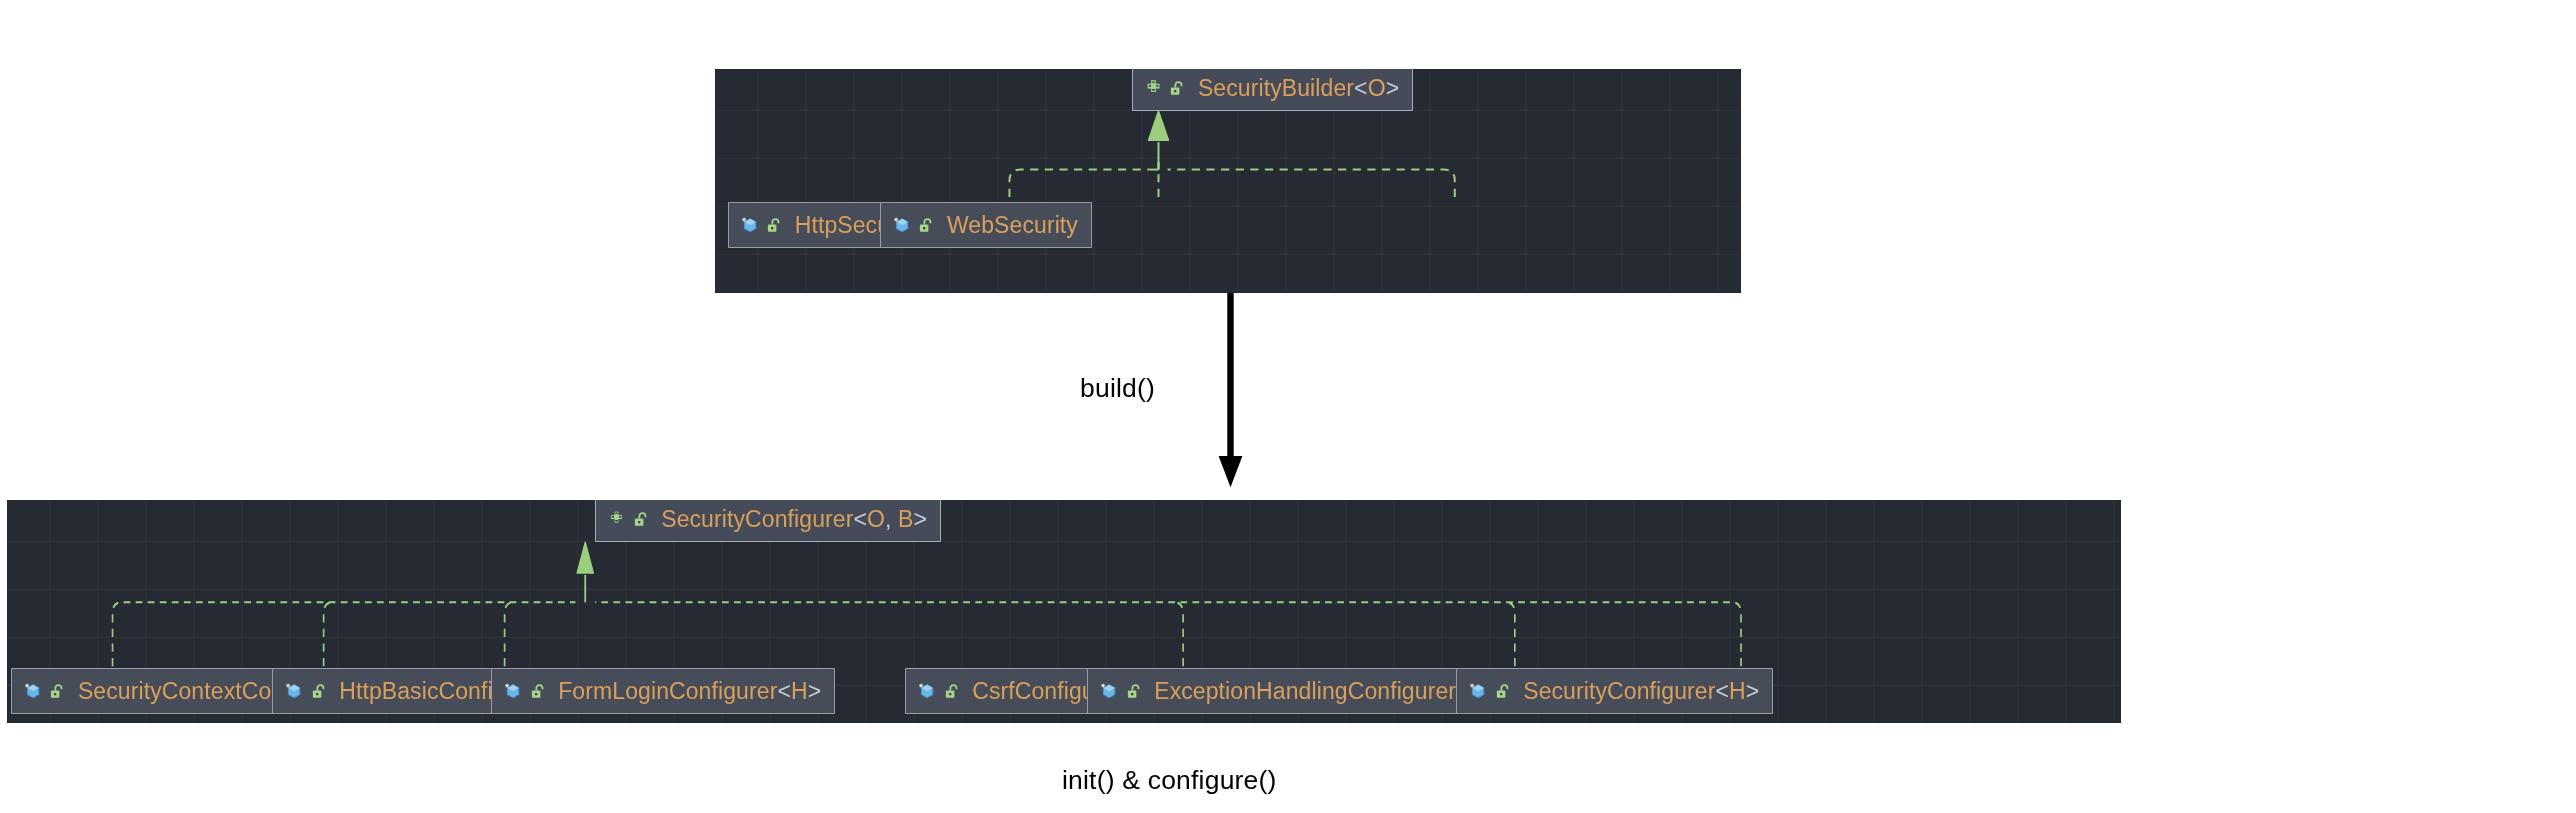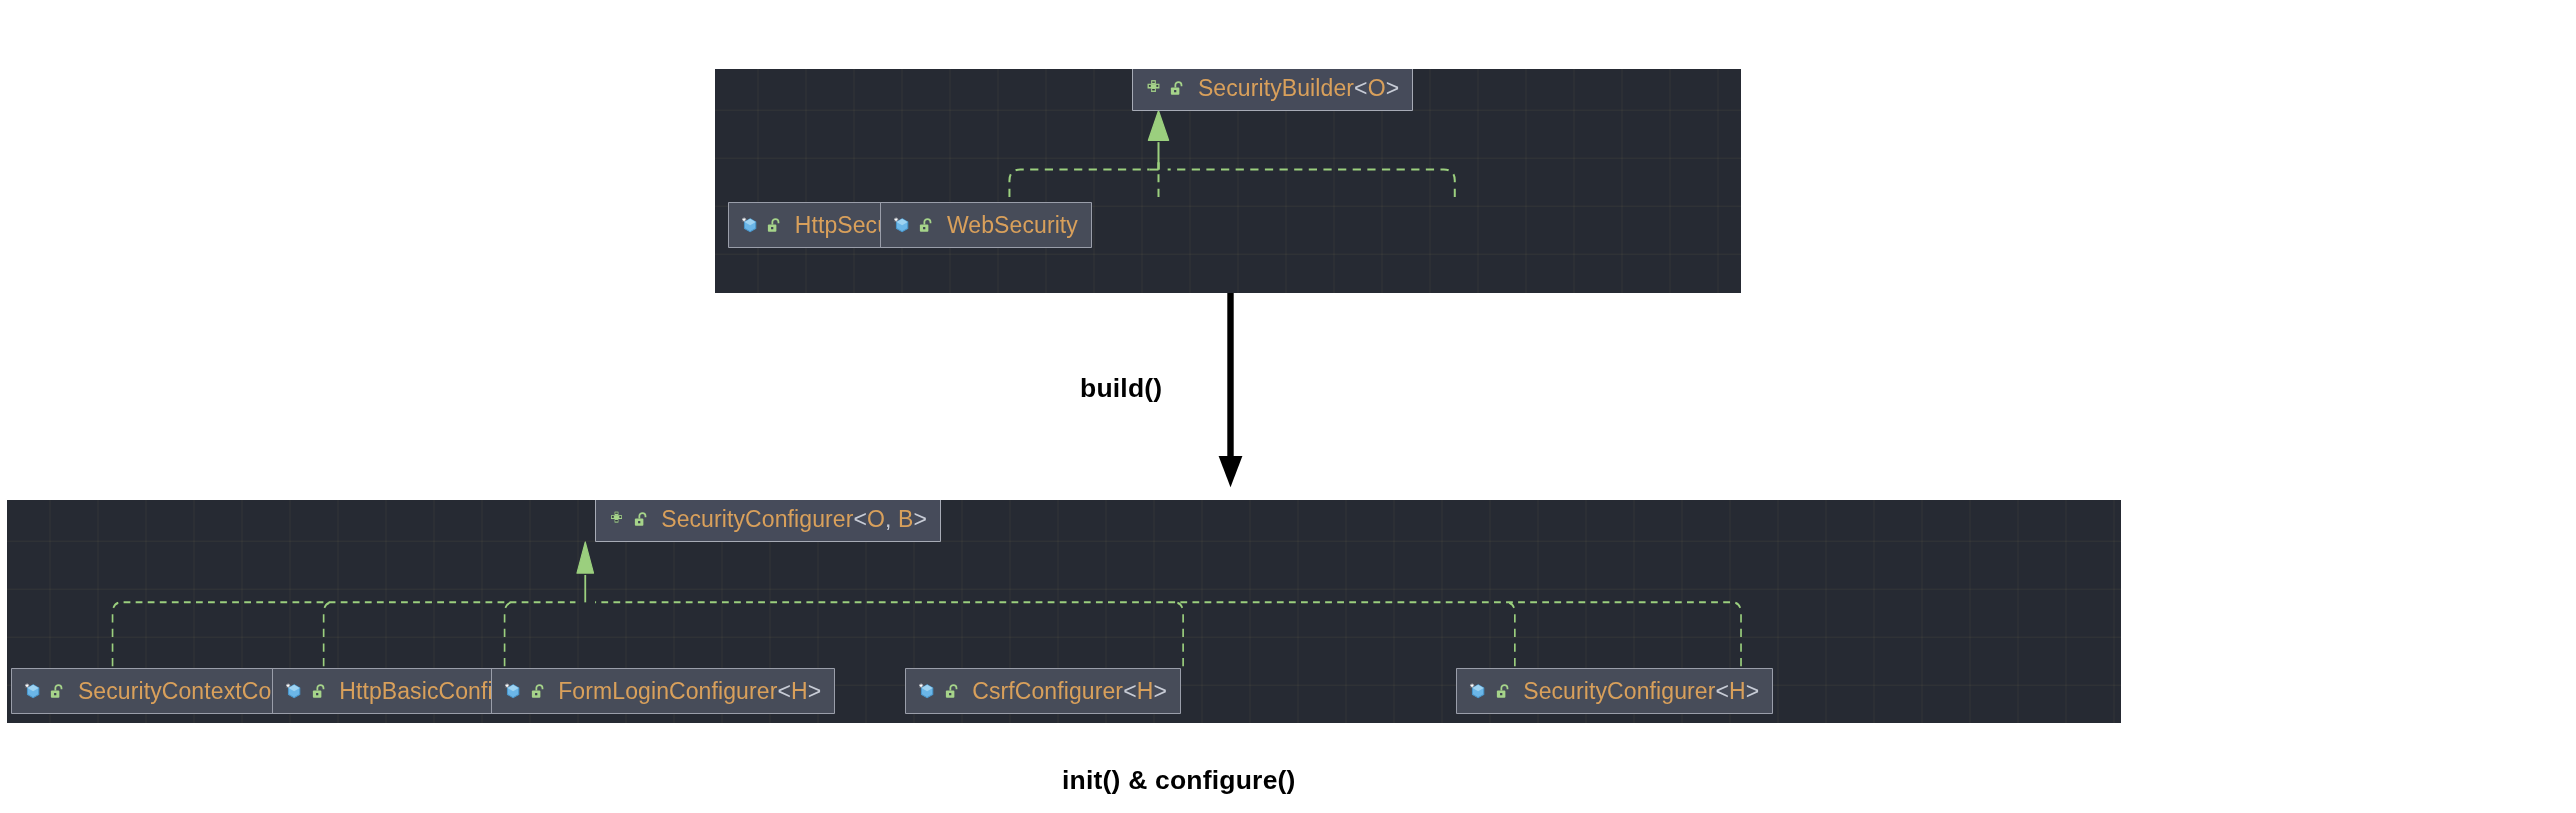--- a/index.html
+++ b/index.html
@@ -91,21 +91,21 @@
     top: 0;
     width: 100%;
     height: 100%;
     pointer-events: none;
   }
 
   
   .caption {
     position: absolute;
     color: #000000;
-    font-weight: bold;
+    font-weight: normal;
     font-size: 26.5px;
     letter-spacing: 0.2px;
     white-space: nowrap;
   }
   #caption-build {
     left: 1080px;
     top: 373px;
   }
   #caption-init {
     left: 1062px;
@@ -326,20 +326,41 @@
         <rect x="1.6" y="7.1" width="7.2" height="6.1" rx="0.8" fill="#a6d48a"></rect>
         <rect x="4.3" y="9.3" width="1.9" height="1.9" fill="#3c4250"></rect>
       </svg>
     </span>
     <span class="label">
       <span>CsrfConfigurer</span>
         <span class="tparam">&lt;<span class="tletter">H</span>&gt;</span>
     </span>
   </div>
 
+  <div class="node" id="node-exceptionhandlingconfigurer" style="left:1080px; top:168px;">
+    <span class="icons">
+      <svg class="ico" width="20" height="19" viewBox="0 0 17 16">
+        <path d="M8.6 2.3 L13.4 5.05 V10.5 L8.6 13.25 L3.8 10.5 V5.05 Z" fill="#6bb6e8" stroke="#4a97cc" stroke-width="0.9"></path>
+        <path d="M8.6 2.3 L13.4 5.05 L8.6 7.8 L3.8 5.05 Z" fill="#9ed3f2"></path>
+        <g fill="#f2fbff" stroke="#ffffff" stroke-width="0.55">
+          <path d="M3.5 1.2 v3.6 M1.7 3.0 h3.6 M2.25 1.85 l2.5 2.5 M4.75 1.85 l-2.5 2.5"></path>
+        </g>
+        <circle cx="3.5" cy="3.0" r="0.85" fill="#ffffff"></circle>
+      </svg>
+      <svg class="ico" width="16.5" height="19" viewBox="0 0 14 16">
+        <path d="M5.4 7.2 V5.1 a2.6 2.6 0 0 1 5.2 0 v0.9" fill="none" stroke="#a6d48a" stroke-width="1.5"></path>
+        <rect x="1.6" y="7.1" width="7.2" height="6.1" rx="0.8" fill="#a6d48a"></rect>
+        <rect x="4.3" y="9.3" width="1.9" height="1.9" fill="#3c4250"></rect>
+      </svg>
+    </span>
+    <span class="label">
+      <span>ExceptionHandlingConfigurer</span>
+        <span class="tparam">&lt;<span class="tletter">H</span>&gt;</span>
+    </span>
+  </div>
 
   <div class="node" id="node-anonymousconfigurer" style="left:1449px; top:168px;">
     <span class="icons">
       <svg class="ico" width="20" height="19" viewBox="0 0 17 16">
         <path d="M8.6 2.3 L13.4 5.05 V10.5 L8.6 13.25 L3.8 10.5 V5.05 Z" fill="#6bb6e8" stroke="#4a97cc" stroke-width="0.9"></path>
         <path d="M8.6 2.3 L13.4 5.05 L8.6 7.8 L3.8 5.05 Z" fill="#9ed3f2"></path>
         <g fill="#f2fbff" stroke="#ffffff" stroke-width="0.55">
           <path d="M3.5 1.2 v3.6 M1.7 3.0 h3.6 M2.25 1.85 l2.5 2.5 M4.75 1.85 l-2.5 2.5"></path>
         </g>
         <circle cx="3.5" cy="3.0" r="0.85" fill="#ffffff"></circle>

